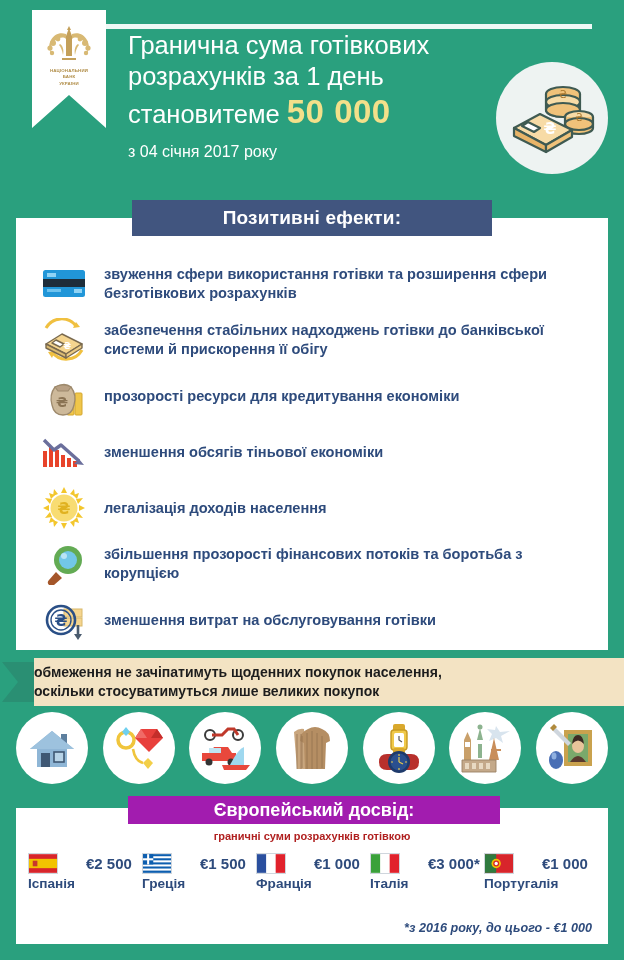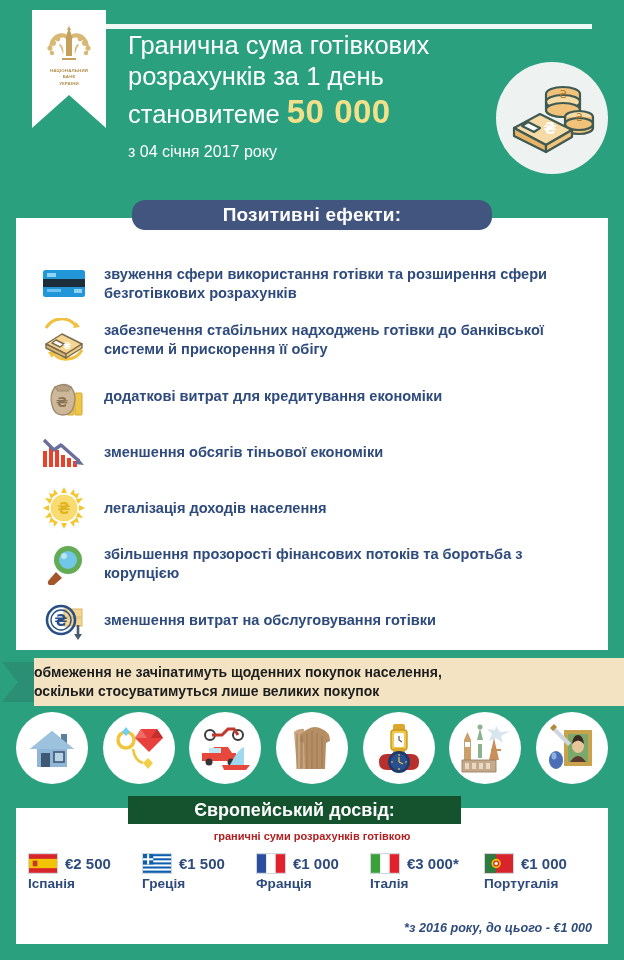--- a/index.html
+++ b/index.html
@@ -42,24 +42,24 @@
     display: flex; align-items: center; justify-content: center;
   }
 
   
   .card {
     position: absolute; left: 16px; top: 218px; width: 592px; height: 432px;
     background: #ffffff;
     padding-left: 13px;
   }
   .card-title {
-    position: absolute; left: 132px; top: 200px; width: 360px; height: 30px;
+    position: absolute; left: 132px; top: 200px; width: 360px; height: 36px;
     background: #41557f; color: #ffffff;
     display: flex; align-items: center; justify-content: center;
-    font-size: 19px; font-weight: bold; letter-spacing: .2px; z-index: 5; border-radius: 13px;
+    font-size: 19px; font-weight: bold; letter-spacing: .2px; z-index: 5;
   }
   .effects { position: absolute; left: 0; top: 30px; width: 592px; padding: 8px 14px 0 22px; }
   .effect-row { display: flex; align-items: center; min-height: 56px; }
   .effect-row .ico {
     width: 52px; min-width: 52px; height: 48px;
     display: flex; align-items: center; justify-content: center;
   }
   .effect-row .txt {
     margin-left: 14px; color: #2e4b7c; font-size: 14.6px;
     line-height: 1.28; font-weight: bold;
@@ -90,35 +90,35 @@
     width: 72px; height: 72px; border-radius: 50%; background: #ffffff;
     display: flex; align-items: center; justify-content: center;
   }
 
   
   .eu-card {
     position: absolute; left: 16px; top: 808px; width: 592px; height: 136px;
     background: #ffffff;
   }
   .eu-title {
-    position: absolute; left: 128px; top: 796px; width: 333px; height: 28px;
-    background: #14532d; color: #ffffff; z-index: 5;
+    position: absolute; left: 128px; top: 796px; width: 372px; height: 28px;
+    background: #a21caf; color: #ffffff; z-index: 5;
     display: flex; align-items: center; justify-content: center;
     font-size: 18px; font-weight: bold;
   }
   .eu-sub {
     position: absolute; left: 0; top: 22px; width: 592px; text-align: center;
     color: #b02020; font-size: 11px; font-weight: bold;
   }
   .eu-countries {
     position: absolute; left: 0; top: 42px; width: 592px; height: 56px;
     display: flex; justify-content: space-between; padding: 0 12px;
   }
   .ctry { width: 112px; }
-  .ctry .row1 { display: flex; align-items: center; height: 26px; }
+  .ctry .row1 { display: flex; align-items: center; height: 26px; gap: 21px; }
   .flag { width: 30px; height: 21px; border: 1px solid #cfd6dd; flex: 0 0 auto; }
   .ctry .amt {
     margin-left: 7px; color: #2e4b7c; font-size: 15px; font-weight: bold; white-space: nowrap;
   }
   .ctry .nm {
     margin-top: 0; color: #2e4b7c; font-size: 13.6px; font-weight: bold;
   }
   .eu-note {
     position: absolute; right: 16px; bottom: 9px;
     color: #2e4b7c; font-size: 12.6px; font-style: italic; font-weight: bold;
@@ -232,21 +232,21 @@
           <svg width="44" height="42" viewBox="0 0 44 42">
             <g fill="#f0c64a" stroke="#d4a72f" stroke-width="1">
               <rect x="25" y="26" width="7" height="14" rx="1"></rect>
               <rect x="33" y="18" width="7" height="22" rx="1"></rect>
             </g>
             <path d="M13 12 q10 -5 16 0 q6 8 3 18 q-2 10 -11 10 q-9 0 -11 -10 q-3 -10 3 -18 z" fill="#cdb99a" stroke="#9e8a6d" stroke-width="1.3"></path>
             <path d="M13 12 q8 -4 16 0 l-3 4 h-10 z" fill="#b8a084" stroke="#9e8a6d" stroke-width="1.1"></path>
             <text x="20" y="32" font-size="14" font-weight="bold" fill="#8a7353" text-anchor="middle" font-family="DejaVu Sans">₴</text>
           </svg>
         </span>
-        <span class="txt">додаткові витрат для кредитування економіки</span>
+        <span class="txt">прозорості ресурси для кредитування економіки</span>
       </div>
 
       <div class="effect-row">
         <span class="ico">
           <svg width="46" height="38" viewBox="0 0 46 38">
             <g fill="#e8432a">
               <rect x="2" y="18" width="4" height="16"></rect>
                 <rect x="8" y="14" width="4" height="20"></rect>
               <rect x="14" y="17" width="4" height="17"></rect>
                 <rect x="20" y="22" width="4" height="12"></rect>

